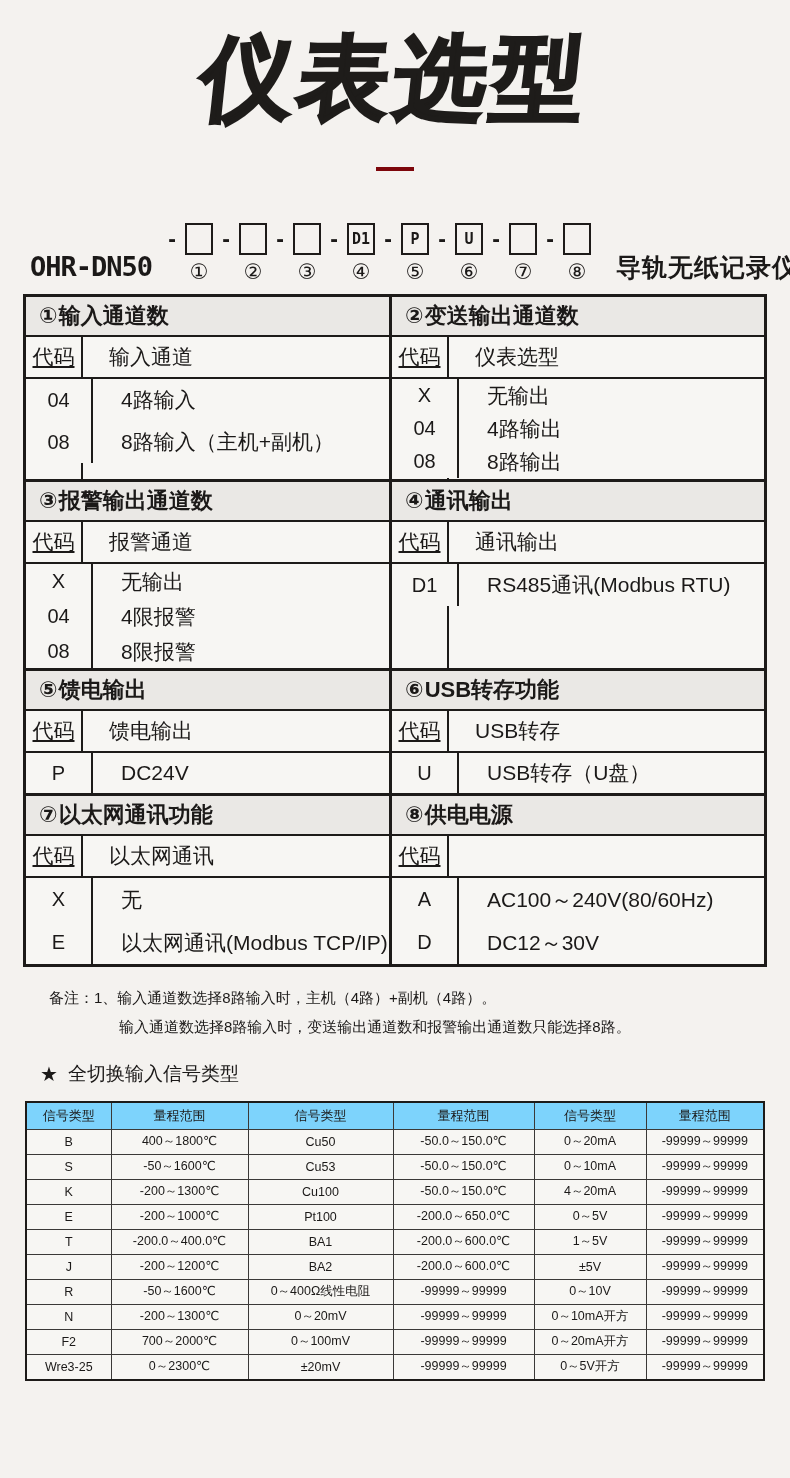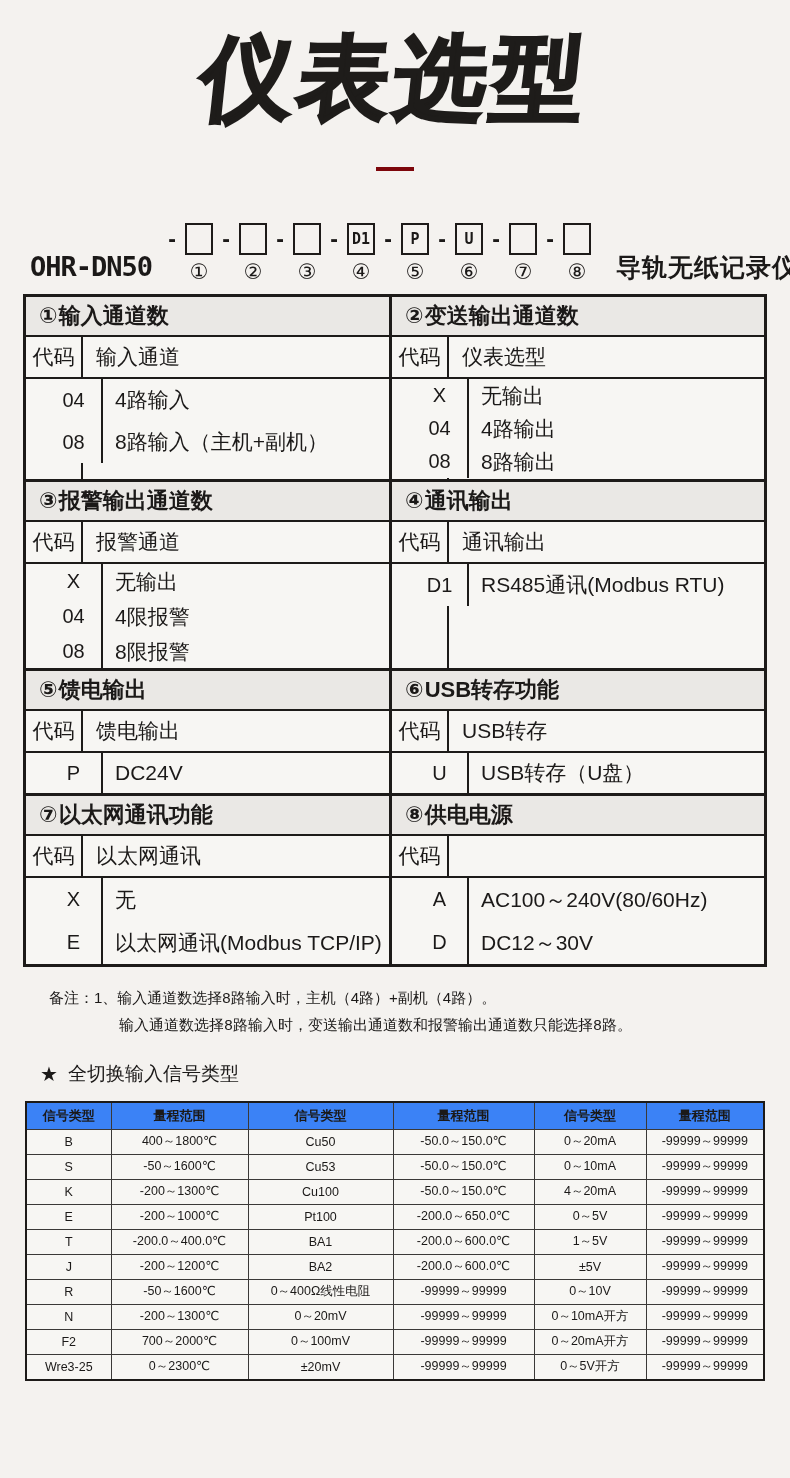--- a/index.html
+++ b/index.html
@@ -46,61 +46,61 @@
   .group.first{border-top:none;}
   .half{width:366px;box-sizing:border-box;display:flex;flex-direction:column;}
   .half.left{border-right:3px solid #1d1b19;}
   .half.right{flex:1;width:auto;}
   .band{
     height:38px;line-height:38px;background:#eae8e5;border-bottom:2px solid #1d1b19;
     font-weight:bold;font-size:22px;padding-left:13px;display:flex;white-space:nowrap;overflow:hidden;
   }
   .band-num{margin-right:1px;}
   .subhead{display:flex;height:40px;line-height:40px;border-bottom:2px solid #1d1b19;font-size:21px;}
-  .codeh{width:57px;box-sizing:border-box;border-right:2px solid #1d1b19;text-align:center;}
-  .desch{flex:1;padding-left:13px;white-space:nowrap;overflow:hidden;}
+  .codeh{width:57px;box-sizing:border-box;border-right:2px solid #1d1b19;text-align:center;text-decoration:underline;}
+  .desch{flex:1;padding-left:26px;white-space:nowrap;overflow:hidden;}
   .sec-body{display:flex;flex-direction:column;font-size:21px;}
   .sec-row{display:flex;}
-  .sec-row .code{width:57px;box-sizing:border-box;border-right:2px solid #1d1b19;text-align:center;font-size:20px;margin-left:20px;}
-  .sec-row .desc{flex:1;padding-left:12px;white-space:nowrap;overflow:hidden;}
+  .sec-row .code{width:67px;box-sizing:border-box;border-right:2px solid #1d1b19;text-align:center;font-size:20px;}
+  .sec-row .desc{flex:1;padding-left:28px;white-space:nowrap;overflow:hidden;}
   .sec-fill{flex:1;display:flex;}
   .sec-fill .code{width:57px;box-sizing:border-box;border-right:2px solid #1d1b19;}
   
   .g1 .sec-body{height:100px;}
   .g1 .left  .sec-row{height:42px;line-height:42px;}
   .g1 .right .sec-row{height:33px;line-height:33px;}
   .g2 .sec-body{height:104px;}
   .g2 .left  .sec-row{height:35px;line-height:35px;}
   .g2 .right .sec-row{height:42px;line-height:42px;}
   .g3 .sec-body{height:40px;}
   .g3 .sec-row{height:40px;line-height:40px;}
   .g4 .sec-body{height:86px;}
   .g4 .sec-row{height:43px;line-height:43px;}
 
   
   .notes{margin:16px 0 0 49px;font-size:15px;line-height:29px;}
   .note-line{white-space:nowrap;}
   .ind-1{padding-left:48px;}
-  .ind-2{padding-left:70px;font-family:Liberation Mono, monospace;}
+  .ind-2{padding-left:70px;}
 
   
   .star-heading{margin:20px 0 0 40px;font-size:19px;display:flex;align-items:center;}
   .star-icon{font-size:20px;margin-right:10px;}
 
   
   .sig-table{
     border-collapse:collapse;table-layout:fixed;
     margin:14px 0 0 25px;width:738px;background:#f7f6f3;
     border:2px solid #1d1b19;
   }
   .sig-table th,.sig-table td{
     border:1px solid #3b3937;padding:0 2px;text-align:center;
     white-space:nowrap;overflow:hidden;
   }
-  .sig-table th{height:26px;background:#3b82f6;font-size:13px;font-weight:bold;}
+  .sig-table th{height:26px;background:#7dd3fc;font-size:13px;font-weight:normal;}
   .sig-table td{height:24px;font-size:12.5px;}
 </style>
 </head>
 <body>
 
 <div class="page">
 
   <div class="title-wrap">
     <span class="page-title">仪表选型</span>
   </div>

